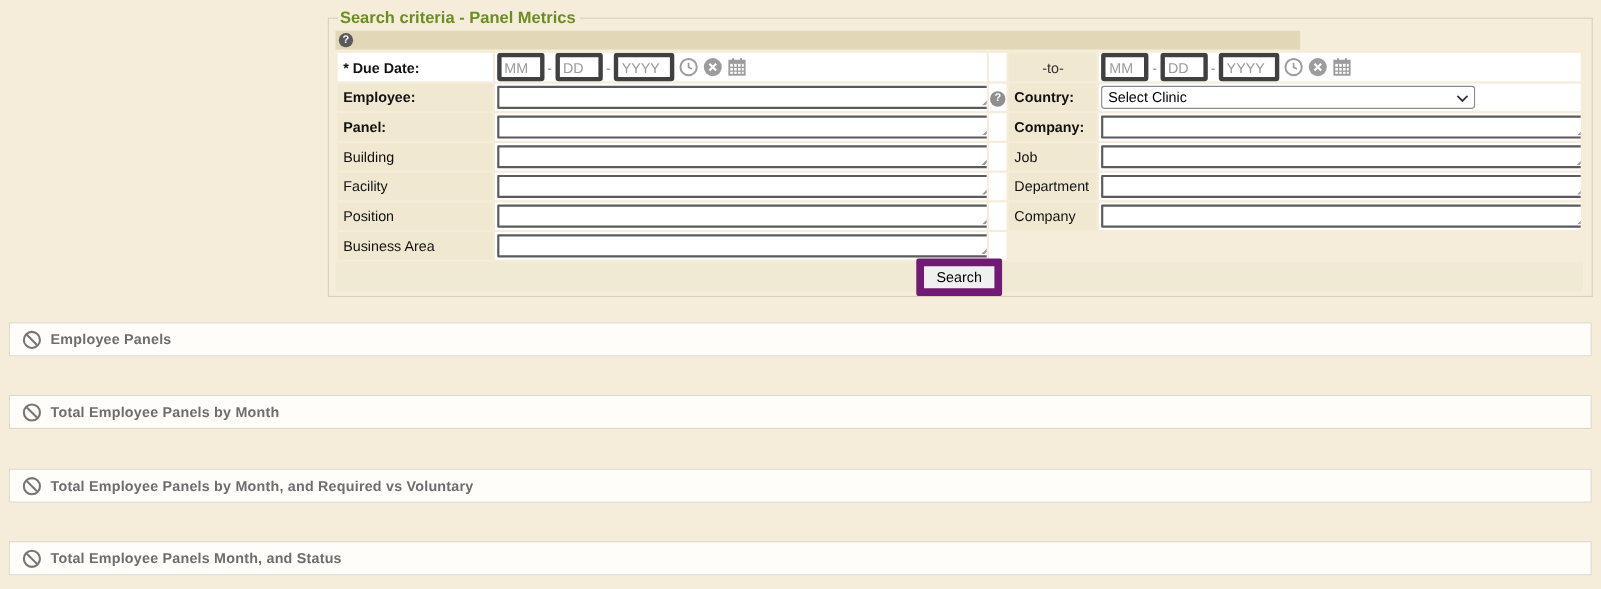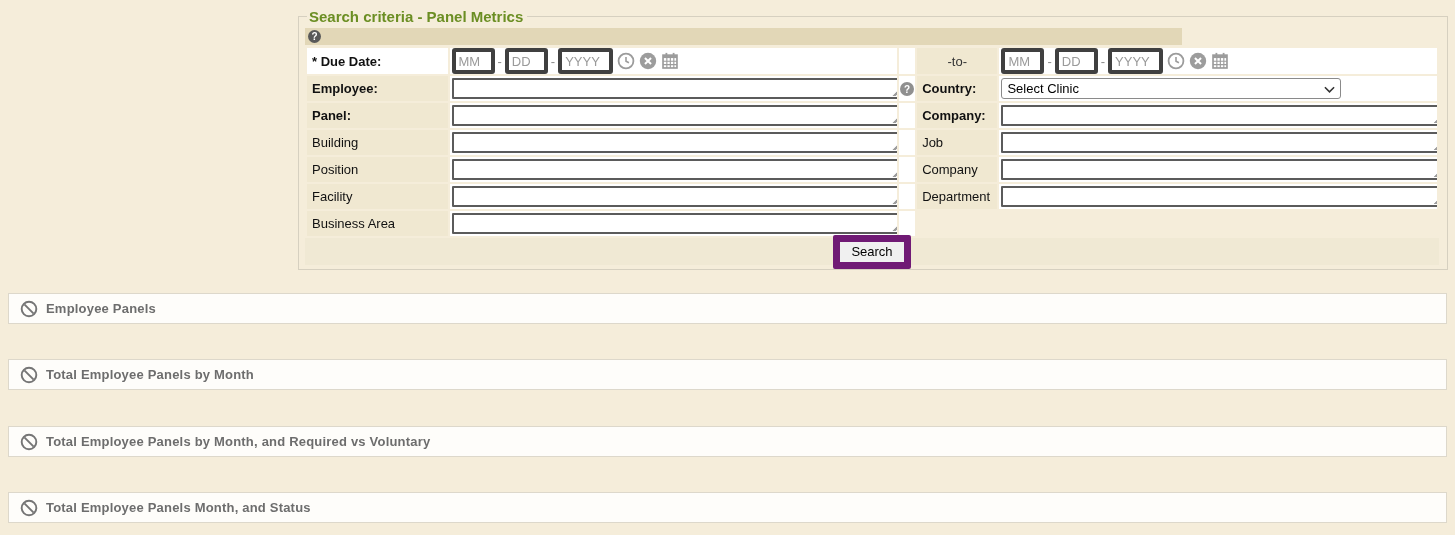--- a/index.html
+++ b/index.html
@@ -179,32 +179,32 @@
 
       <tr>
         <td class="lab">Building</td>
         <td class="inp"><span class="ta"><input style=""><span class="grip"></span></span></td>
         <td class="sp"></td>
         <td class="lab">Job</td>
         <td class="inp"><span class="ta rt"><input style=""><span class="grip"></span></span></td>
       </tr>
 
       <tr>
+        <td class="lab">Facility</td>
+        <td class="inp"><span class="ta"><input style=""><span class="grip"></span></span></td>
+        <td class="sp"></td>
+        <td class="lab">Department</td>
+        <td class="inp"><span class="ta rt"><input style=""><span class="grip"></span></span></td>
+      </tr>
+
+      <tr>
         <td class="lab">Position</td>
         <td class="inp"><span class="ta"><input style=""><span class="grip"></span></span></td>
         <td class="sp"></td>
         <td class="lab">Company</td>
-        <td class="inp"><span class="ta rt"><input style=""><span class="grip"></span></span></td>
-      </tr>
-
-      <tr>
-        <td class="lab">Facility</td>
-        <td class="inp"><span class="ta"><input style=""><span class="grip"></span></span></td>
-        <td class="sp"></td>
-        <td class="lab">Department</td>
         <td class="inp"><span class="ta rt"><input style=""><span class="grip"></span></span></td>
       </tr>
 
       <tr>
         <td class="lab">Business Area</td>
         <td class="inp"><span class="ta"><input style=""><span class="grip"></span></span></td>
         <td class="sp"></td>
         <td class="ghost"></td>
         <td class="ghost"></td>
       </tr>

